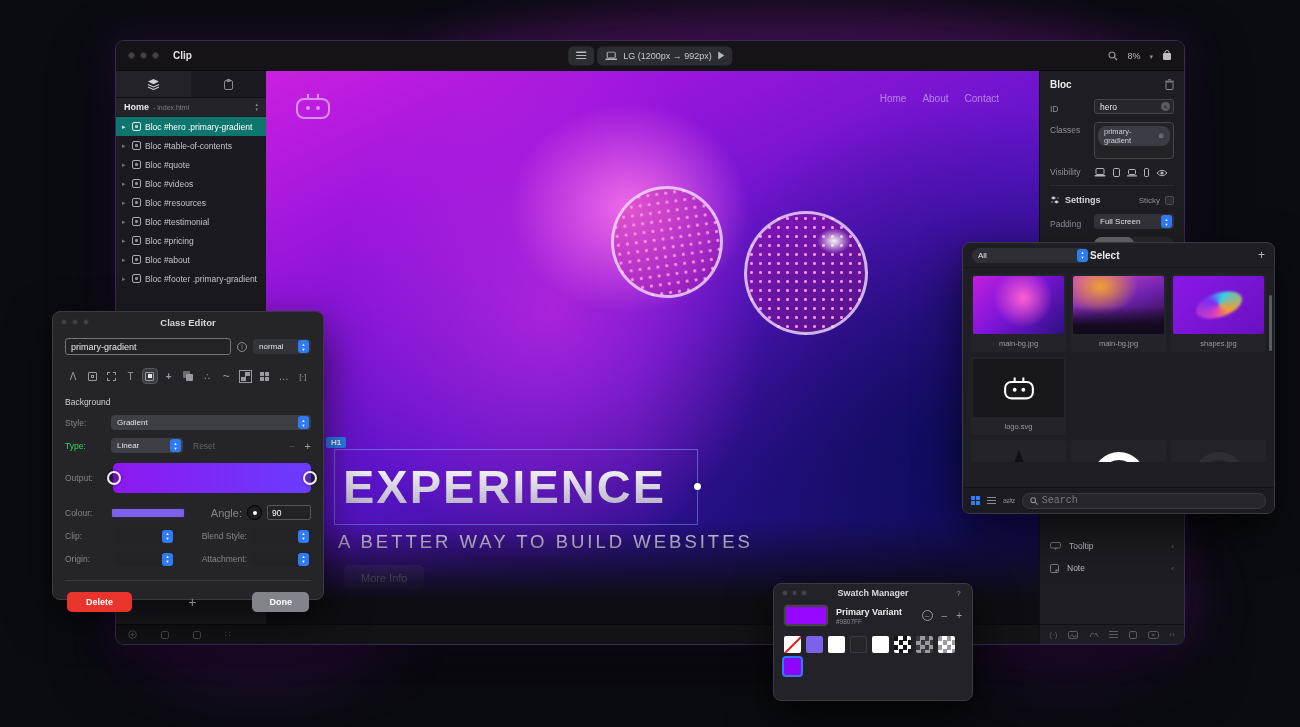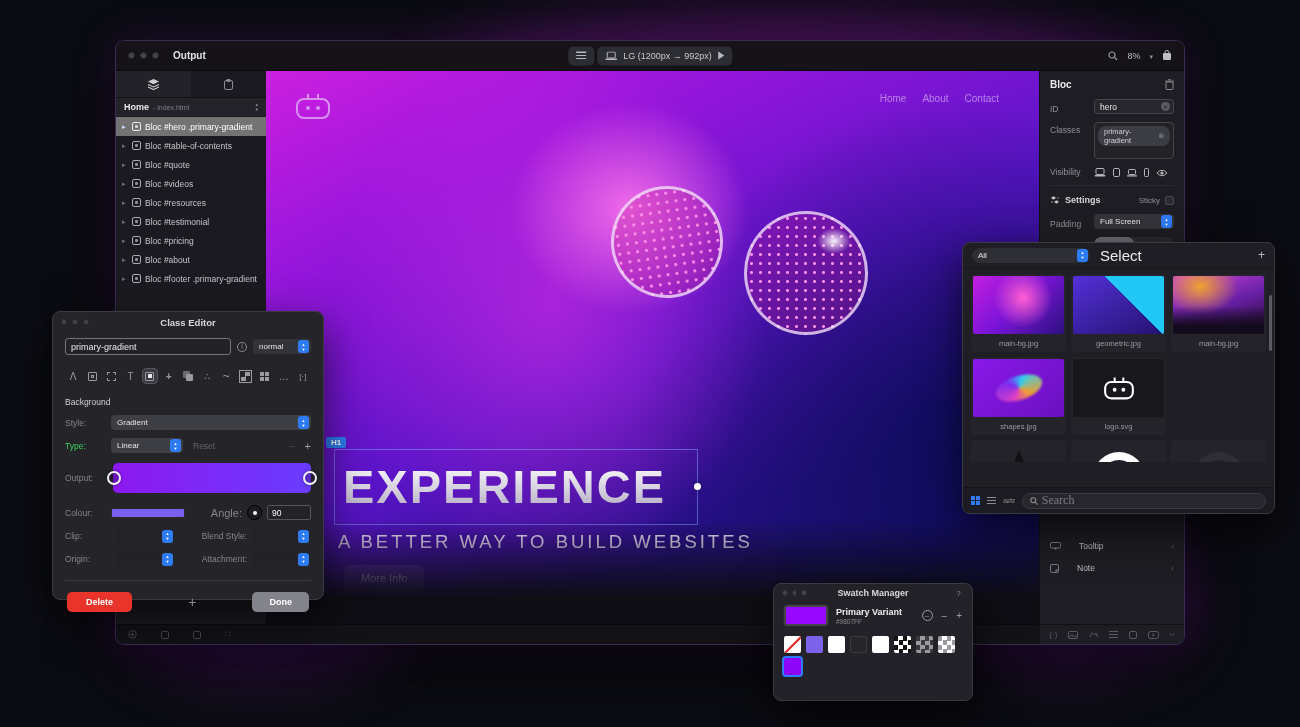--- a/index.html
+++ b/index.html
@@ -43,21 +43,21 @@
   .sb-tab { flex:1; display:flex; align-items:center; justify-content:center; height:100%; }
   .sb-tab.active { background:#222228; }
   .pagebar { height:18px; background:#232329; display:flex; align-items:center; padding:0 8px; gap:4px; }
   .pagebar .pg-t { font-size:9px; font-weight:bold; color:#eaeaee; }
   .pagebar .pg-f { font-size:7px; color:#7e7e86; }
   .updown { margin-left:auto; display:flex; flex-direction:column; align-items:center; color:#8d8d95; }
   .updown::before { content:"▴"; font-size:5px; line-height:5px; }
   .updown::after { content:"▾"; font-size:5px; line-height:5px; }
   .tree { flex:1; padding-top:1px; }
   .trow { height:19px; display:flex; align-items:center; padding:0 6px; gap:4px; font-size:8.5px; color:#c4c4cb; white-space:nowrap; }
-  .trow.selected { background:#737373; color:#fff; }
+  .trow.selected { background:#0f766e; color:#fff; }
   .caret { color:#70707a; font-size:7px; width:6px; flex:none; }
   .caret::before { content:"▸"; }
   .trow.selected .caret { color:#cfe0ff; }
   .bloc-ic { width:9px; height:9px; border:1px solid currentColor; border-radius:2px; flex:none; position:relative; opacity:.85; }
   .bloc-ic::before { content:""; position:absolute; left:2px; top:2px; right:2px; bottom:2px; background:currentColor; border-radius:1px; opacity:.8; }
 
   
   .canvas { flex:1; position:relative; background:#0d0d13; overflow:hidden; }
   .photo { position:absolute; left:0; top:0; right:0; height:528px;
     background:
@@ -111,21 +111,21 @@
   .sel { height:15px; background:#33333a; border-radius:4px; display:flex; align-items:center; padding:0 2px 0 6px; color:#e4e4e8; font-size:8px; flex:1; }
   .sel .sel-txt { flex:1; white-space:nowrap; overflow:hidden; }
   .segmented { flex:1; height:14px; background:#2a2a30; border-radius:7px; display:flex; overflow:hidden; }
   .seg { flex:1; display:flex; align-items:center; justify-content:center; gap:1px; }
   .seg.on { background:#6a6a72; border-radius:7px; }
   .seg .dot { width:3px; height:3px; border-radius:50%; background:#e8e8ec; }
   .seg .line { width:10px; height:1px; background:#e8e8ec; }
   .seg.off .dot, .seg.off .line { background:#6a6a72; }
   .seg .bar-v { width:1px; height:5px; background:#6a6a72; }
   .ins-gap { height:276px; }
-  .comp-row { display:flex; align-items:center; gap:18px; height:22px; color:#bcbcc3; font-size:8.5px; }
+  .comp-row { display:flex; align-items:center; gap:8px; height:22px; color:#bcbcc3; font-size:8.5px; }
   .comp-row .chev-l { margin-left:auto; color:#606066; font-size:8px; }
   .chev-l::before { content:"‹"; }
   .ins-bottom { position:absolute; left:0; right:0; bottom:0; height:20px; border-top:1px solid #101014; display:flex; align-items:center; justify-content:space-around; color:#5a5a62; font-size:8px; padding:0 4px; }
 
   
   .fwin { position:absolute; background:#242429; border-radius:8px; border:1px solid #3a3a41; box-shadow:0 16px 44px rgba(0,0,0,.65); }
   .ftitle { height:20px; display:flex; align-items:center; padding:0 8px; position:relative; }
   .ftitle .ft-txt { position:absolute; left:0; right:0; text-align:center; font-size:9.5px; font-weight:bold; color:#d8d8dd; }
   .ftitle .tl { width:6px; height:6px; }
   .ftitle .qmark { margin-left:auto; z-index:1; }
@@ -174,23 +174,23 @@
   .ce-lab2 { color:#85858d; font-size:8.5px; }
   .ce-sel-sm { width:60px; height:14px; flex:none; margin-left:4px; }
   .ce-div { border-top:1px solid #39393f; margin-top:14px; }
   .ce-btns { display:flex; align-items:center; margin-top:11px; padding:0 2px; }
   .btn-delete { background:#e8342b; color:#fff; font-size:9px; font-weight:bold; padding:5px 19px; border-radius:5px; border:none; font-family:inherit; }
   .btn-plus { margin:0 auto; color:#8a8a92; font-size:14px; }
   .btn-done { background:#83838c; color:#fff; font-size:9px; font-weight:bold; padding:5px 17px; border-radius:5px; border:none; font-family:inherit; }
 
   
   .win-asset { left:962px; top:242px; width:313px; height:272px; z-index:2; background:#1e1e24; overflow:hidden; }
-  .am-controls { height:25px; display:flex; align-items:center; gap:10px; padding:0 9px; border-bottom:1px solid #16161b; }
+  .am-controls { height:25px; display:flex; align-items:center; padding:0 9px; border-bottom:1px solid #16161b; }
   .am-filter { width:118px; height:15px; background:#2e2e35; border-radius:8px; flex:none; }
-  .am-select { font-size:15px; font-weight:normal; color:#ececf0;text-align:right; }
+  .am-select { font-size:10px; font-weight:bold; color:#ececf0;text-align:right; }
   .am-plus { margin-left:auto; color:#b9b9c0; font-size:12px; }
   .am-grid { display:grid; grid-template-columns:repeat(3,1fr); gap:5px; padding:6px 8px 0; }
   .tile { background:#232329; border-radius:3px; padding:2px 2px 4px; }
   .thumb { height:58px; border-radius:2px; position:relative; overflow:hidden; }
   .tcap { font-size:7.5px; color:#9a9aa2; text-align:center; margin-top:5px; white-space:nowrap; overflow:hidden; }
   .th-1 { background:radial-gradient(circle at 55% 38%, #ff5fd0 0%, rgba(255,95,208,0) 48%), linear-gradient(135deg,#c41fe0 0%, #7a14d8 48%, #2c1080 100%); }
   .th-2 { background:linear-gradient(45deg, transparent 60%, #22c8f5 60%), linear-gradient(225deg, rgba(10,10,45,.85) 32%, transparent 32%), linear-gradient(150deg,#5330d8,#241270); }
   .th-3 { background:linear-gradient(0deg, #0a0612 10%, rgba(10,6,18,0) 42%), radial-gradient(ellipse at 50% 25%, #d86df0 0%, rgba(216,109,240,0) 60%), linear-gradient(180deg,#a040d0 0%, #5a2080 55%, #1a0a28 100%); }
   .th-4 { background:linear-gradient(0deg, #140a1e 14%, rgba(20,10,30,0) 48%), radial-gradient(ellipse at 30% 18%, #f0a030 0%, rgba(240,160,48,0) 42%), linear-gradient(160deg,#c040d0 8%, #6a20a8 50%, #200a30 100%); }
   .th-5 { background:linear-gradient(135deg,#8a18e8,#6a10c0); }
@@ -204,21 +204,21 @@
   .am-bottom { position:absolute; left:0; right:0; bottom:0; height:26px; background:#1b1b21; border-top:1px solid #131318; display:flex; align-items:center; gap:7px; padding:0 8px; }
   .gridview { width:9px; height:9px; background:
       linear-gradient(#2e7bf6,#2e7bf6) 0 0/4px 4px no-repeat,
       linear-gradient(#2e7bf6,#2e7bf6) 100% 0/4px 4px no-repeat,
       linear-gradient(#2e7bf6,#2e7bf6) 0 100%/4px 4px no-repeat,
       linear-gradient(#2e7bf6,#2e7bf6) 100% 100%/4px 4px no-repeat; }
   .listview { width:9px; height:7px; background:repeating-linear-gradient(#8a8a90 0 1px, transparent 1px 3px); }
   .sortaz { color:#8a8a90; font-size:7px; letter-spacing:-0.5px; }
   .sortaz::before { content:"a⇄z"; }
   .searchbox { flex:1; height:16px; background:#26262c; border:1px solid #3a3a41; border-radius:8px; display:flex; align-items:center; gap:4px; padding:0 7px; }
-  .searchbox input { flex:1; background:transparent; border:none; outline:none; color:#c8c8ce; font-size:12px; font-family:Liberation Serif, serif; min-width:0; }
+  .searchbox input { flex:1; background:transparent; border:none; outline:none; color:#c8c8ce; font-size:10px; font-family:Liberation Mono, monospace; min-width:0; }
   .searchbox input::placeholder { color:#7a7a82; }
   .am-scroll { position:absolute; right:2px; top:52px; width:3px; height:56px; background:#5a5a62; border-radius:2px; }
 
   
   .win-swatch { left:773px; top:583px; width:200px; height:118px; z-index:3; background:#222228; }
   .sm-head { display:flex; align-items:center; gap:8px; padding:3px 10px 2px; }
   .big-swatch { width:44px; height:21px; border-radius:3px; background:#9807ff; border:2px solid #44444b; outline:1px solid #2a2a30; }
   .sm-names { display:flex; flex-direction:column; }
   .sm-name { font-size:9px; font-weight:bold; color:#ececf0; }
   .sm-hex { font-size:6.5px; color:#8a8a90; margin-top:1px; }
@@ -244,21 +244,21 @@
 <div class="glow glow-left"></div>
 <div class="glow glow-right"></div>
 
 <div class="win-main">
   <div class="titlebar">
     <div class="tlrow">
       <span class="tl"></span>
       <span class="tl"></span>
       <span class="tl"></span>
     </div>
-    <span class="app-title">Output</span>
+    <span class="app-title">Clip</span>
     <div class="tb-center">
       <div class="pill">
           <span class="hamb"></span>
         </div>
       <div class="pill">
         <svg width="12" height="9" viewBox="0 0 12 9">
             <rect x="2" y="0.5" width="8" height="6" rx="1" fill="none" stroke="#b9b9c0"></rect>
             <rect x="0" y="7" width="12" height="1.5" rx="0.7" fill="#b9b9c0"></rect>
           </svg>
         <span>LG (1200px → 992px)</span>
@@ -628,24 +628,20 @@
     </div>
     <span class="am-select">Select</span>
     <span class="am-plus">+</span>
   </div>
   <div class="am-grid">
     <div class="tile">
         <div class="thumb th-1"></div>
         <div class="tcap">main-bg.jpg</div>
       </div>
     <div class="tile">
-        <div class="thumb th-2"></div>
-        <div class="tcap">geometric.jpg</div>
-      </div>
-    <div class="tile">
         <div class="thumb th-4"></div>
         <div class="tcap">main-bg.jpg</div>
       </div>
     <div class="tile">
         <div class="thumb th-5">
           <span class="swirl"></span>
         </div>
         <div class="tcap">shapes.jpg</div>
       </div>
     <div class="tile">

